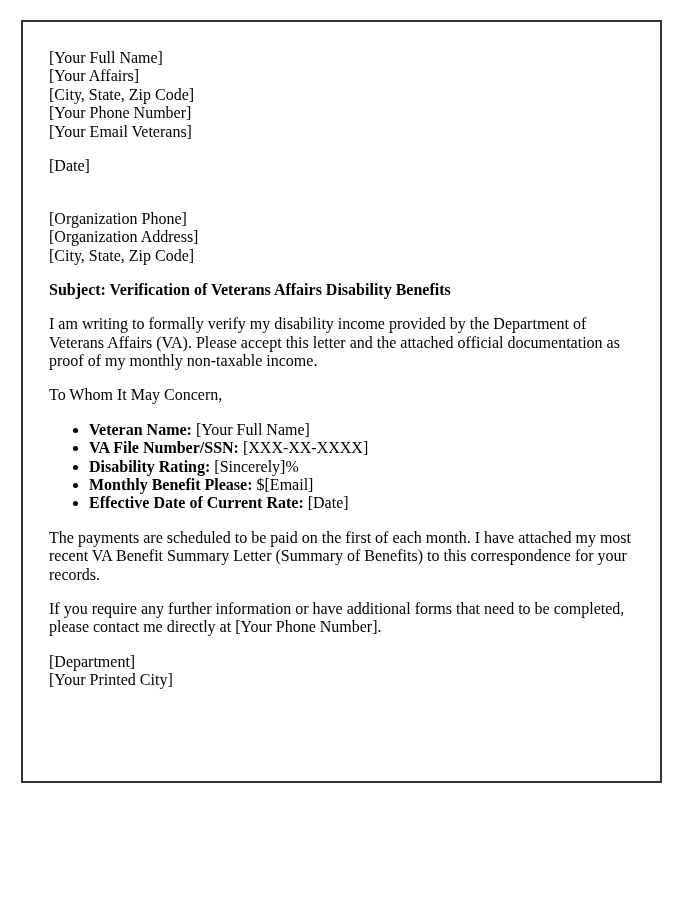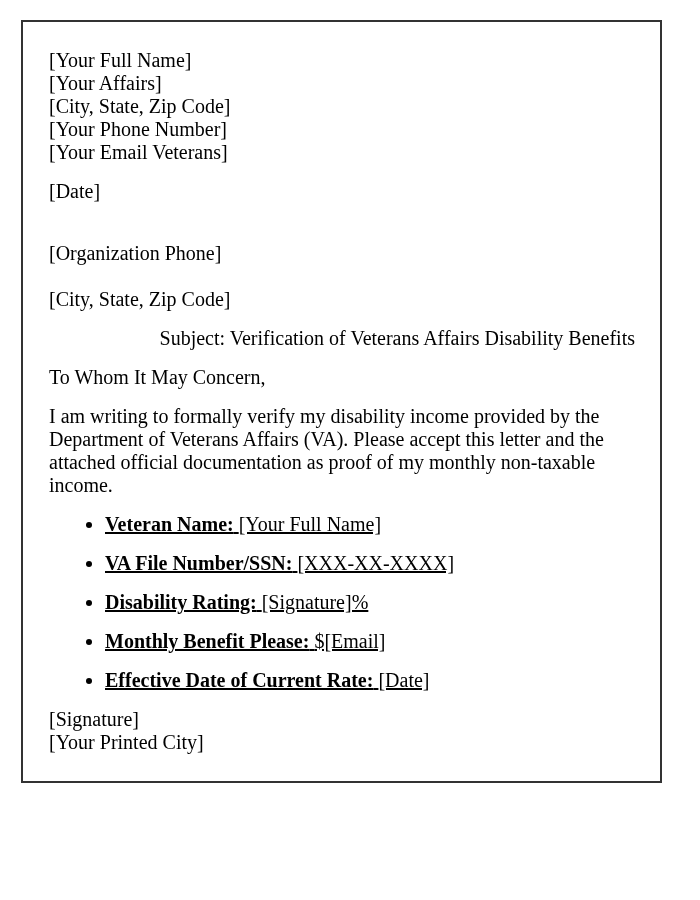--- a/index.html
+++ b/index.html
@@ -14,39 +14,37 @@
     position: absolute;
     left: 21px;
     top: 20px;
     width: 641px;
     height: 763px;
     box-sizing: border-box;
     border: 2px solid #333333;
     background: #ffffff;
     padding: 11px 25px 0 26px;
     color: #000000;
-    font-size: 20px;
+    font-size: 16px;
     line-height: 1.15;
     overflow: hidden;
   }
   .letter p {
     margin: 16px 0;
   }
   .subject {
-    font-weight: normal;
-    text-align: right;
+    font-weight: bold;
   }
   ul.details {
     margin: 16px 0;
     padding-left: 40px;
     list-style-type: disc;
   }
   ul.details li {
-    margin: 16px;
-    text-decoration: underline;
+    margin: 0;
   }
   .detail-label {
     font-weight: bold;
   }
 </style>
 </head>
 <body>
 
 <div class="letter">
 
@@ -56,55 +54,57 @@
     <span>[City, State, Zip Code]</span><br>
     <span>[Your Phone Number]</span><br>
     <span>[Your Email Veterans]</span>
   </p>
 
   <p>[Date]</p>
 
   <p>
     <br>
     <span>[Organization Phone]</span><br>
-    <br>
+    <span>[Organization Address]</span><br>
     <span>[City, State, Zip Code]</span>
   </p>
 
   <p class="subject">Subject: Verification of Veterans Affairs Disability Benefits</p>
 
+  <p>I am writing to formally verify my disability income provided by the Department of Veterans Affairs (VA). Please accept this letter and the attached official documentation as proof of my monthly non-taxable income.</p>
+
   <p>To Whom It May Concern,</p>
-
-  <p>I am writing to formally verify my disability income provided by the Department of Veterans Affairs (VA). Please accept this letter and the attached official documentation as proof of my monthly non-taxable income.</p>
 
 
   <ul class="details">
     <li>
       <span class="detail-label">Veteran Name:</span>
       <span>[Your Full Name]</span>
     </li>
     <li>
       <span class="detail-label">VA File Number/SSN:</span>
       <span>[XXX-XX-XXXX]</span>
     </li>
     <li>
       <span class="detail-label">Disability Rating:</span>
-      <span>[Signature]%</span>
+      <span>[Sincerely]%</span>
     </li>
     <li>
       <span class="detail-label">Monthly Benefit Please:</span>
       <span>$[Email]</span>
     </li>
     <li>
       <span class="detail-label">Effective Date of Current Rate:</span>
       <span>[Date]</span>
     </li>
   </ul>
 
+  <p>The payments are scheduled to be paid on the first of each month. I have attached my most recent VA Benefit Summary Letter (Summary of Benefits) to this correspondence for your records.</p>
 
+  <p>If you require any further information or have additional forms that need to be completed, please contact me directly at [Your Phone Number].</p>
 
 
   <p>
-    <span>[Signature]</span><br>
+    <span>[Department]</span><br>
     <span>[Your Printed City]</span>
   </p>
 
 </div>
 
 </body></html>

